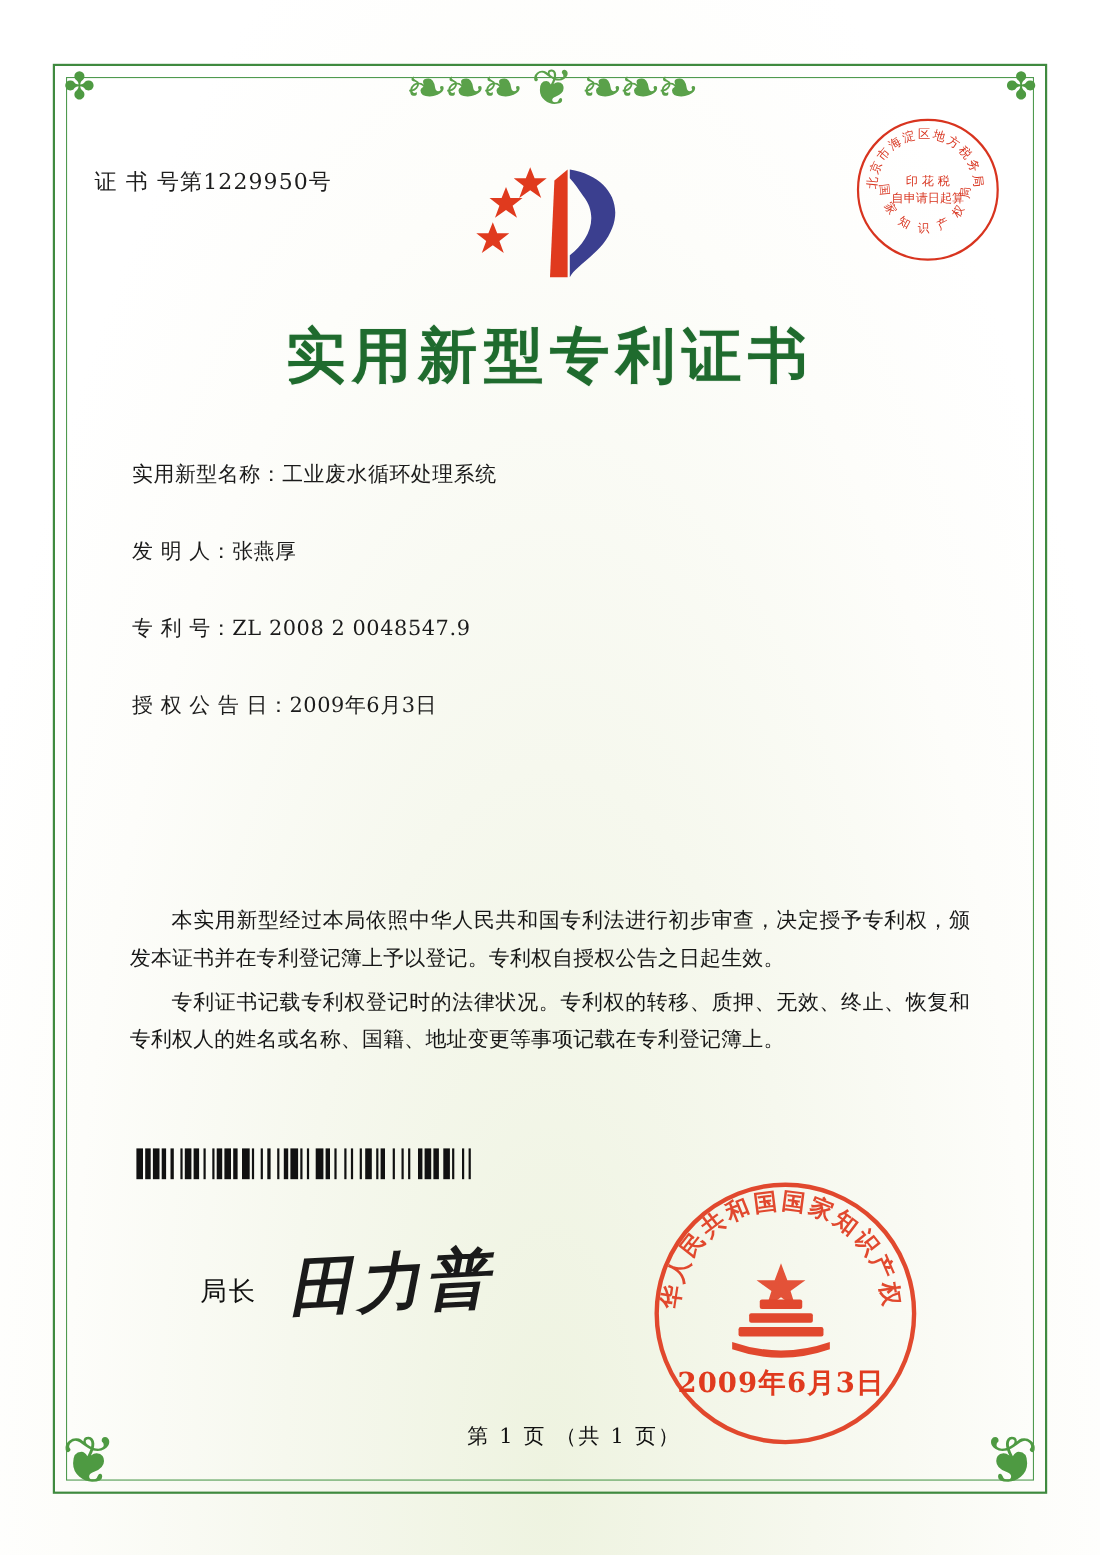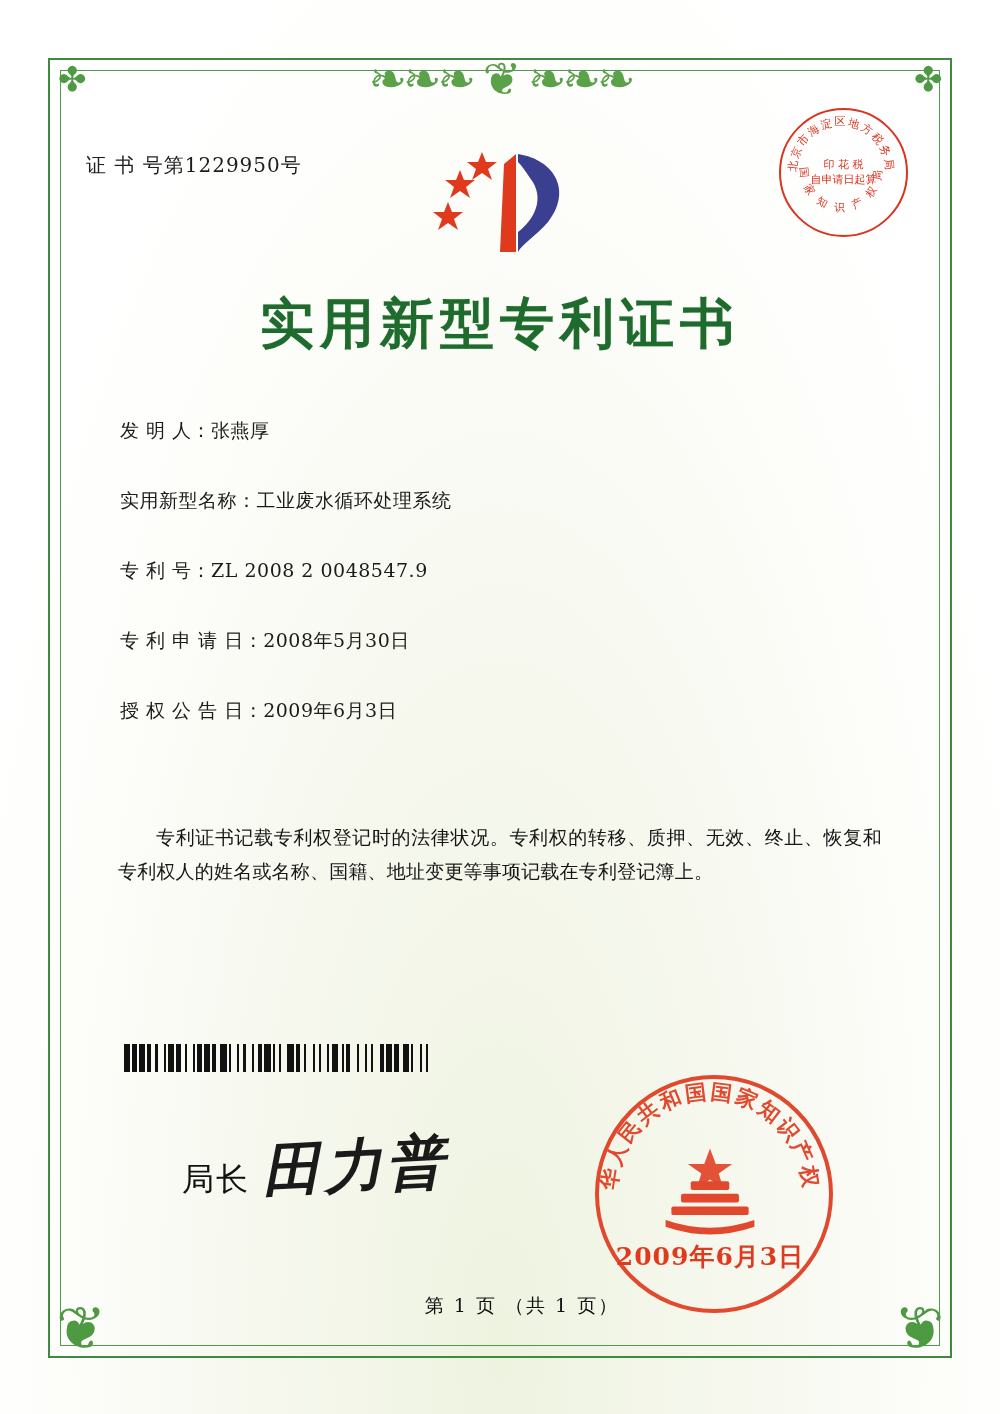--- a/index.html
+++ b/index.html
@@ -96,21 +96,21 @@
   
   .barcode{
     position:absolute;left:124px;top:1044px;height:28px;width:575px;
     display:flex;align-items:stretch;
   }
   .barcode i{display:block;height:100%;background:#111;}
 
   
   .sign-label{
     position:absolute;left:182px;top:1158px;
-    font-size:32px;color:#111;
+    font-size:24px;color:#111;
     font-family:"DejaVu Serif","Liberation Serif",serif;letter-spacing:2px;
   }
   .sign-name{
     position:absolute;left:262px;top:1128px;
     font-size:58px;color:#1a1a1a;
     font-family:"DejaVu Serif","Liberation Serif",serif;
     font-style:italic;font-weight:bold;letter-spacing:4px;
     transform:rotate(-3deg);
   }
 
@@ -179,37 +179,35 @@
     <div class="center">
       <div>印 花 税</div>
       <div>自申请日起算</div>
     </div>
   </div>
 
   <div class="title">实用新型专利证书</div>
 
   <div class="fields">
     <div class="field">
+      <span class="lbl">实用新型名称：</span><span class="val">工业废水循环处理系统</span>
+    </div>
+    <div class="field">
       <span class="lbl">发    明    人：</span><span class="val">张燕厚</span>
-    </div>
-    <div class="field">
-      <span class="lbl">实用新型名称：</span><span class="val">工业废水循环处理系统</span>
     </div>
     <div class="field">
       <span class="lbl">专    利    号：</span><span class="val">ZL 2008 2 0048547.9</span>
     </div>
     <div class="field">
-      <span class="lbl">专 利 申 请 日：</span><span class="val">2008年5月30日</span>
-    </div>
-    <div class="field">
       <span class="lbl">授 权 公 告 日：</span><span class="val">2009年6月3日</span>
     </div>
   </div>
 
   <div class="paras">
+    <p>本实用新型经过本局依照中华人民共和国专利法进行初步审查，决定授予专利权，颁发本证书并在专利登记簿上予以登记。专利权自授权公告之日起生效。</p>
     <p>专利证书记载专利权登记时的法律状况。专利权的转移、质押、无效、终止、恢复和专利权人的姓名或名称、国籍、地址变更等事项记载在专利登记簿上。</p>
   </div>
 
   <div class="barcode" id="barcode">
       <i style="width:6.300000000000001px;background:#111"></i>
       <i style="width:2.1px;background:transparent"></i>
       <i style="width:4.2px;background:#111"></i>
       <i style="width:2.1px;background:transparent"></i>
       <i style="width:6.300000000000001px;background:#111"></i>
       <i style="width:2.1px;background:transparent"></i>

